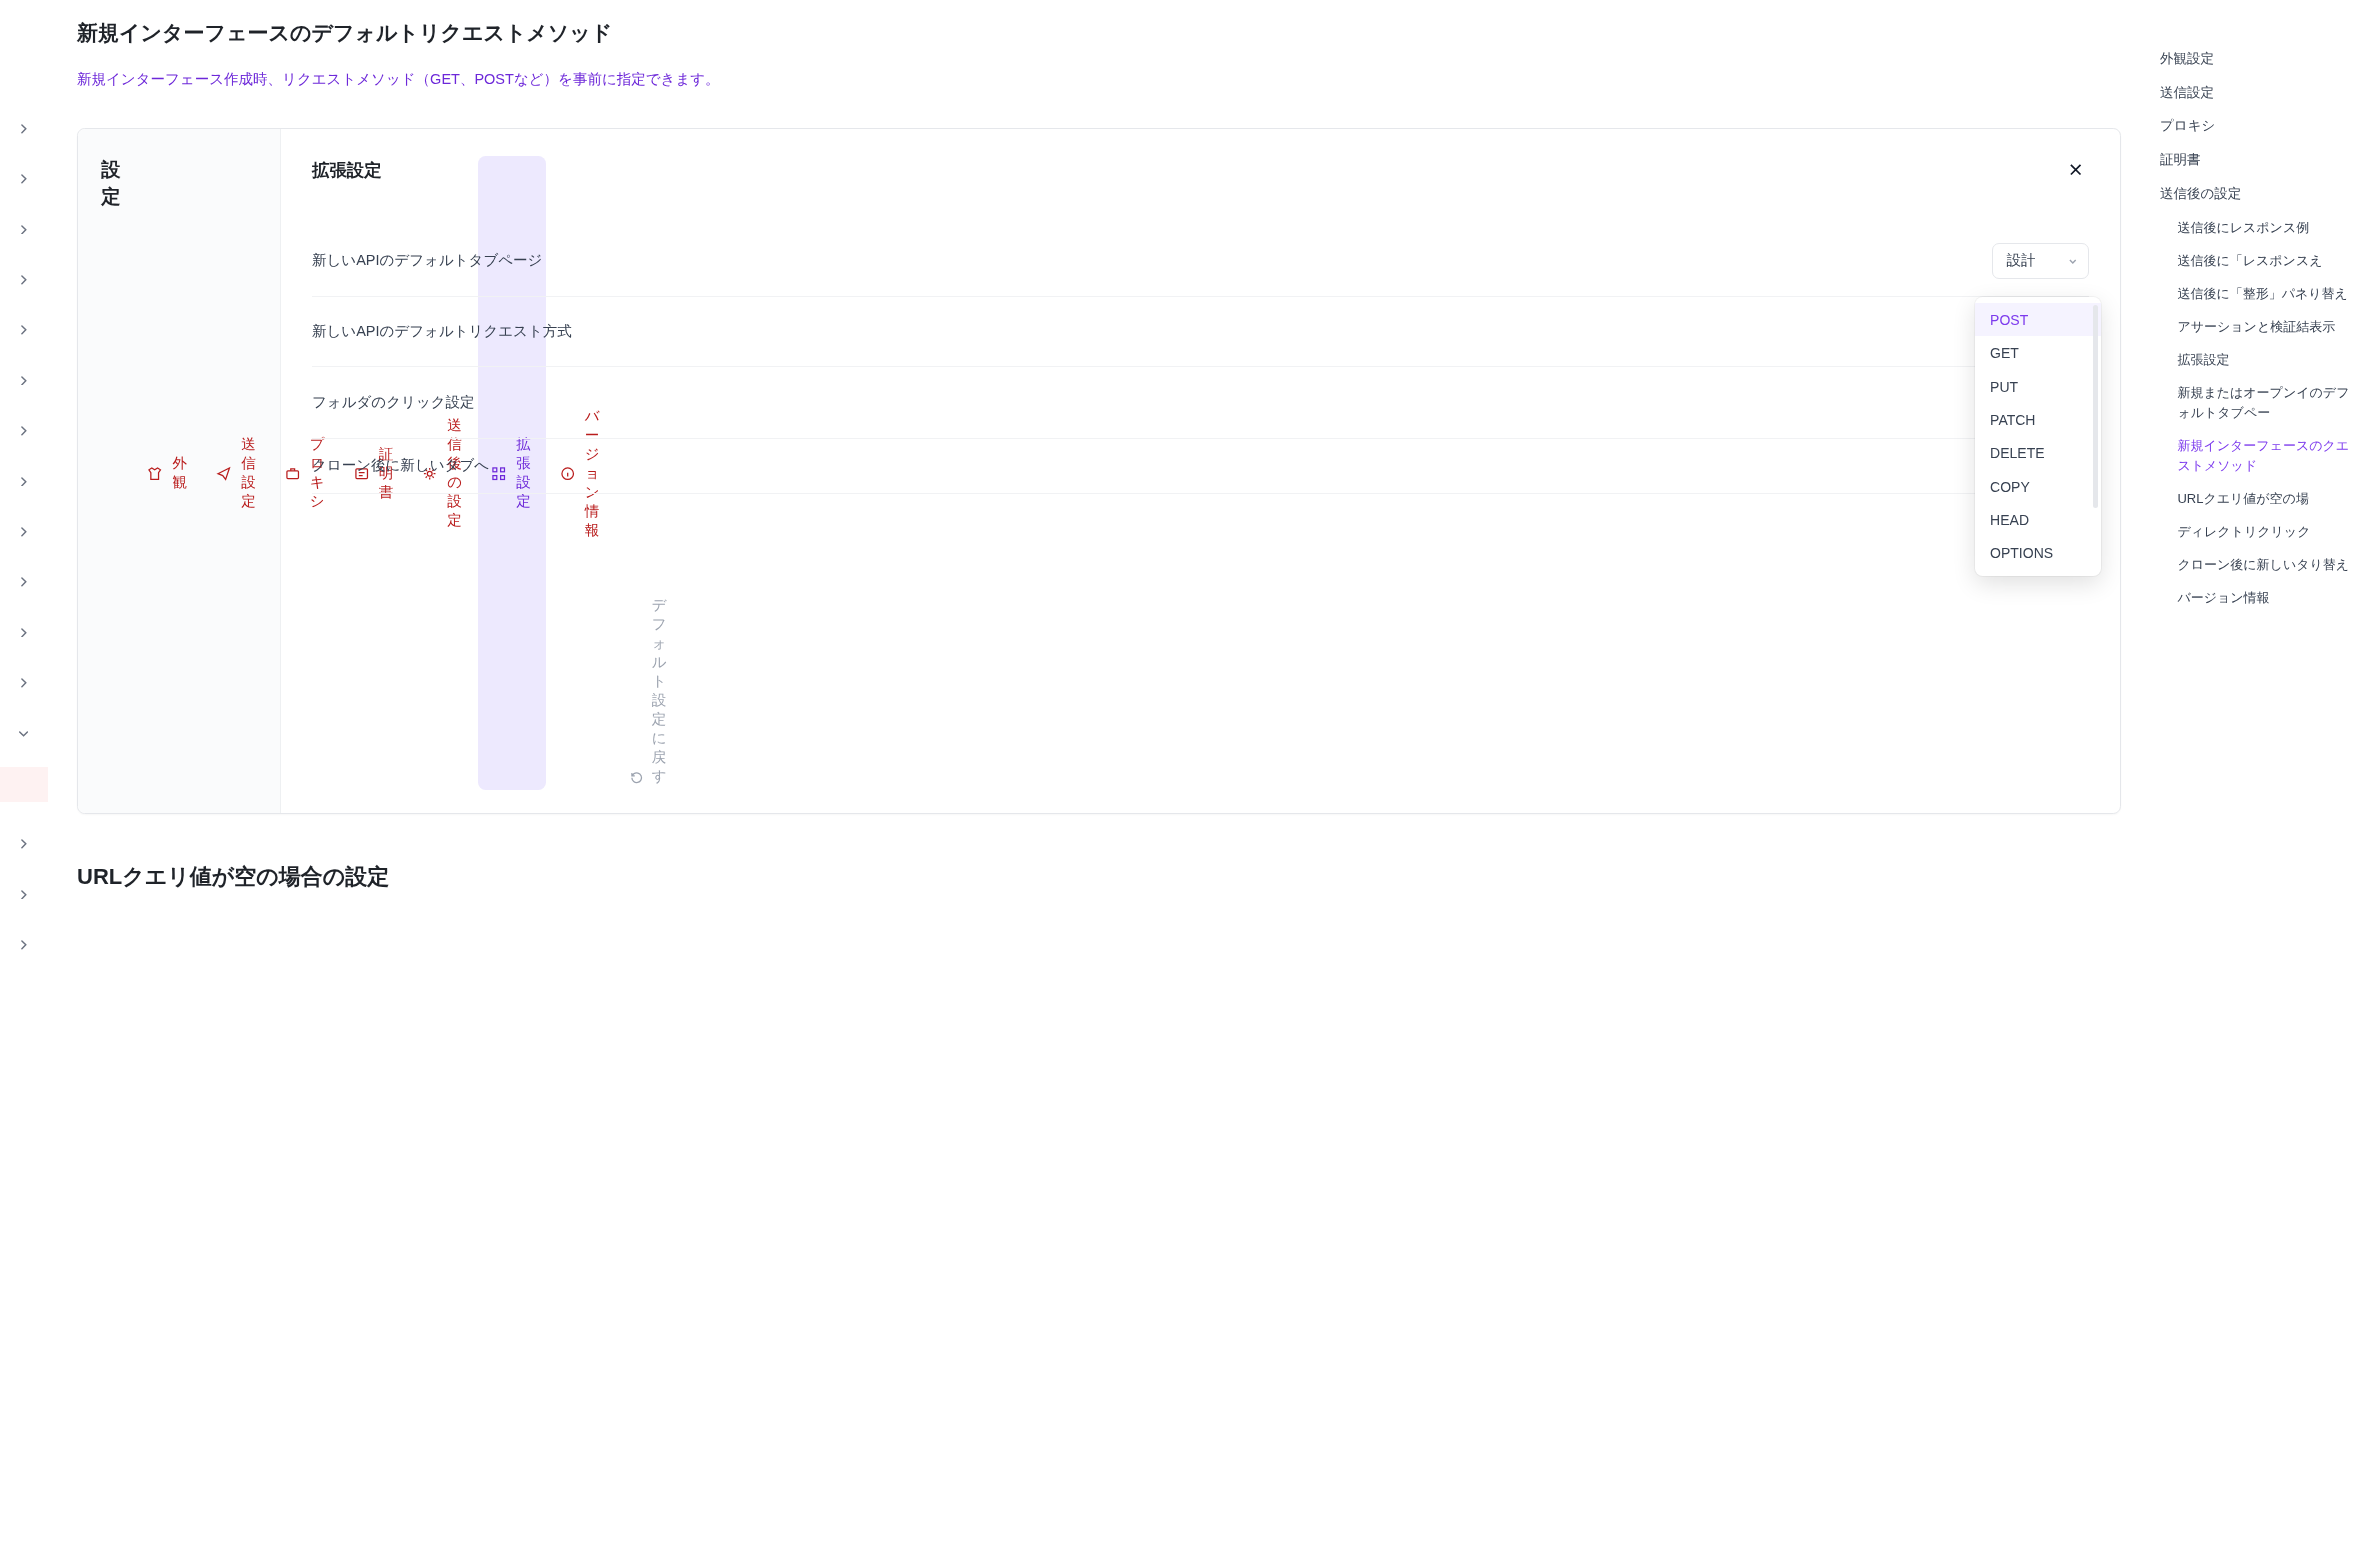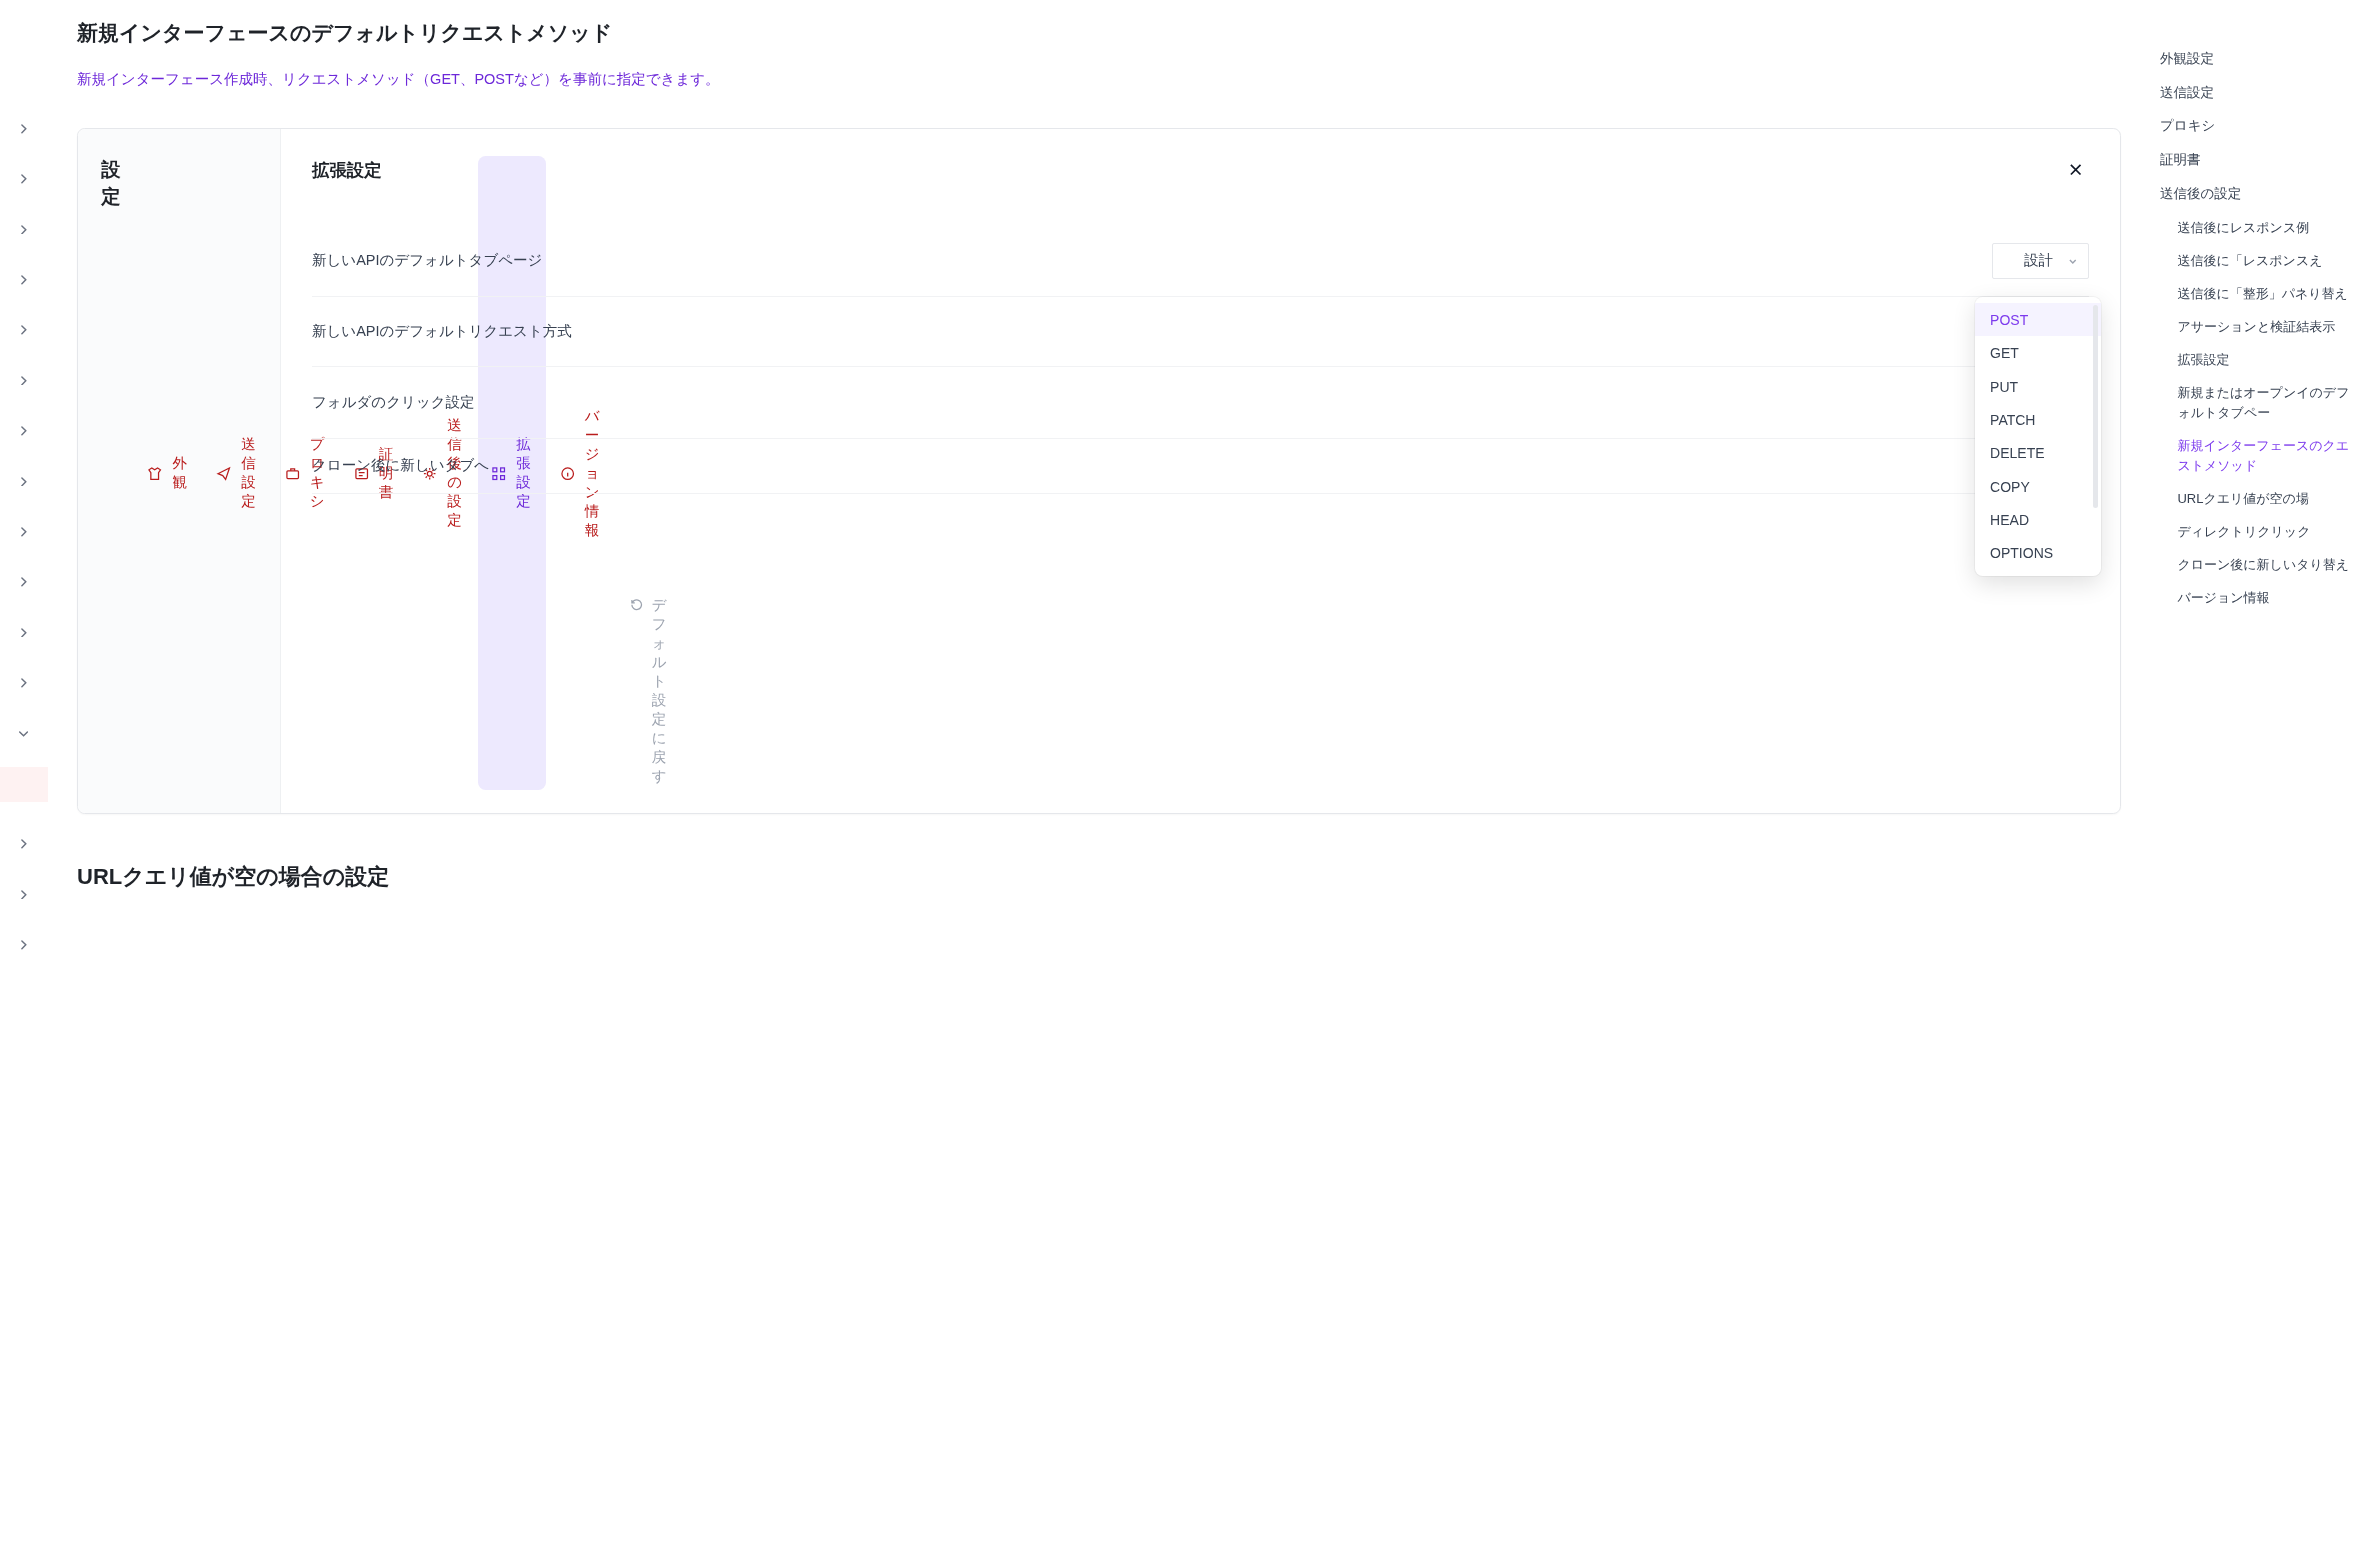--- a/index.html
+++ b/index.html
@@ -89,21 +89,21 @@
       margin-bottom: 5.8px;
     }
     .nav-item.active {
       background: #ede9fe;
       color: #6d28d9;
     }
     .nav-icon { width: 17.4px; height: 17.4px; display: inline-flex; align-items: center; justify-content: center; }
     .modal-left-footer {
       margin-top: auto;
       display: flex;
-      align-items: flex-start;
+      align-items: flex-end;
       gap: 7.7px;
       padding: 9.7px 13.5px;
       color: #9ca3af;
       font-size: 14.5px;
       cursor: pointer;
     }
     .modal-right {
       padding: 27px 31px 23px 31px;
       position: relative;
     }
@@ -135,29 +135,28 @@
     }
     .setting-row:last-of-type { border-bottom: none; }
     .setting-row.highlight {
       border: 2.9px solid #2563eb;
       border-radius: 7.7px;
       padding: 15.4px 11.6px;
       margin: 3.9px -11.6px;
     }
     .select-box {
       border: 1px solid #e5e7eb;
-      border-radius: 2px;
+      border-radius: 7px;
       padding: 7.7px 35px 7.7px 13.5px;
       min-width: 97px;
       color: #374151;
       position: relative;
       cursor: pointer;
       background: #fff;
       font-size: 14.5px;
-      text-align: right;
     }
     .select-box.open {
       border-color: #a78bfa;
       color: #8b5cf6;
     }
     .select-chevron {
       position: absolute;
       right: 9.7px; top: 50%;
       transform: translateY(-50%);
       color: #9ca3af;

